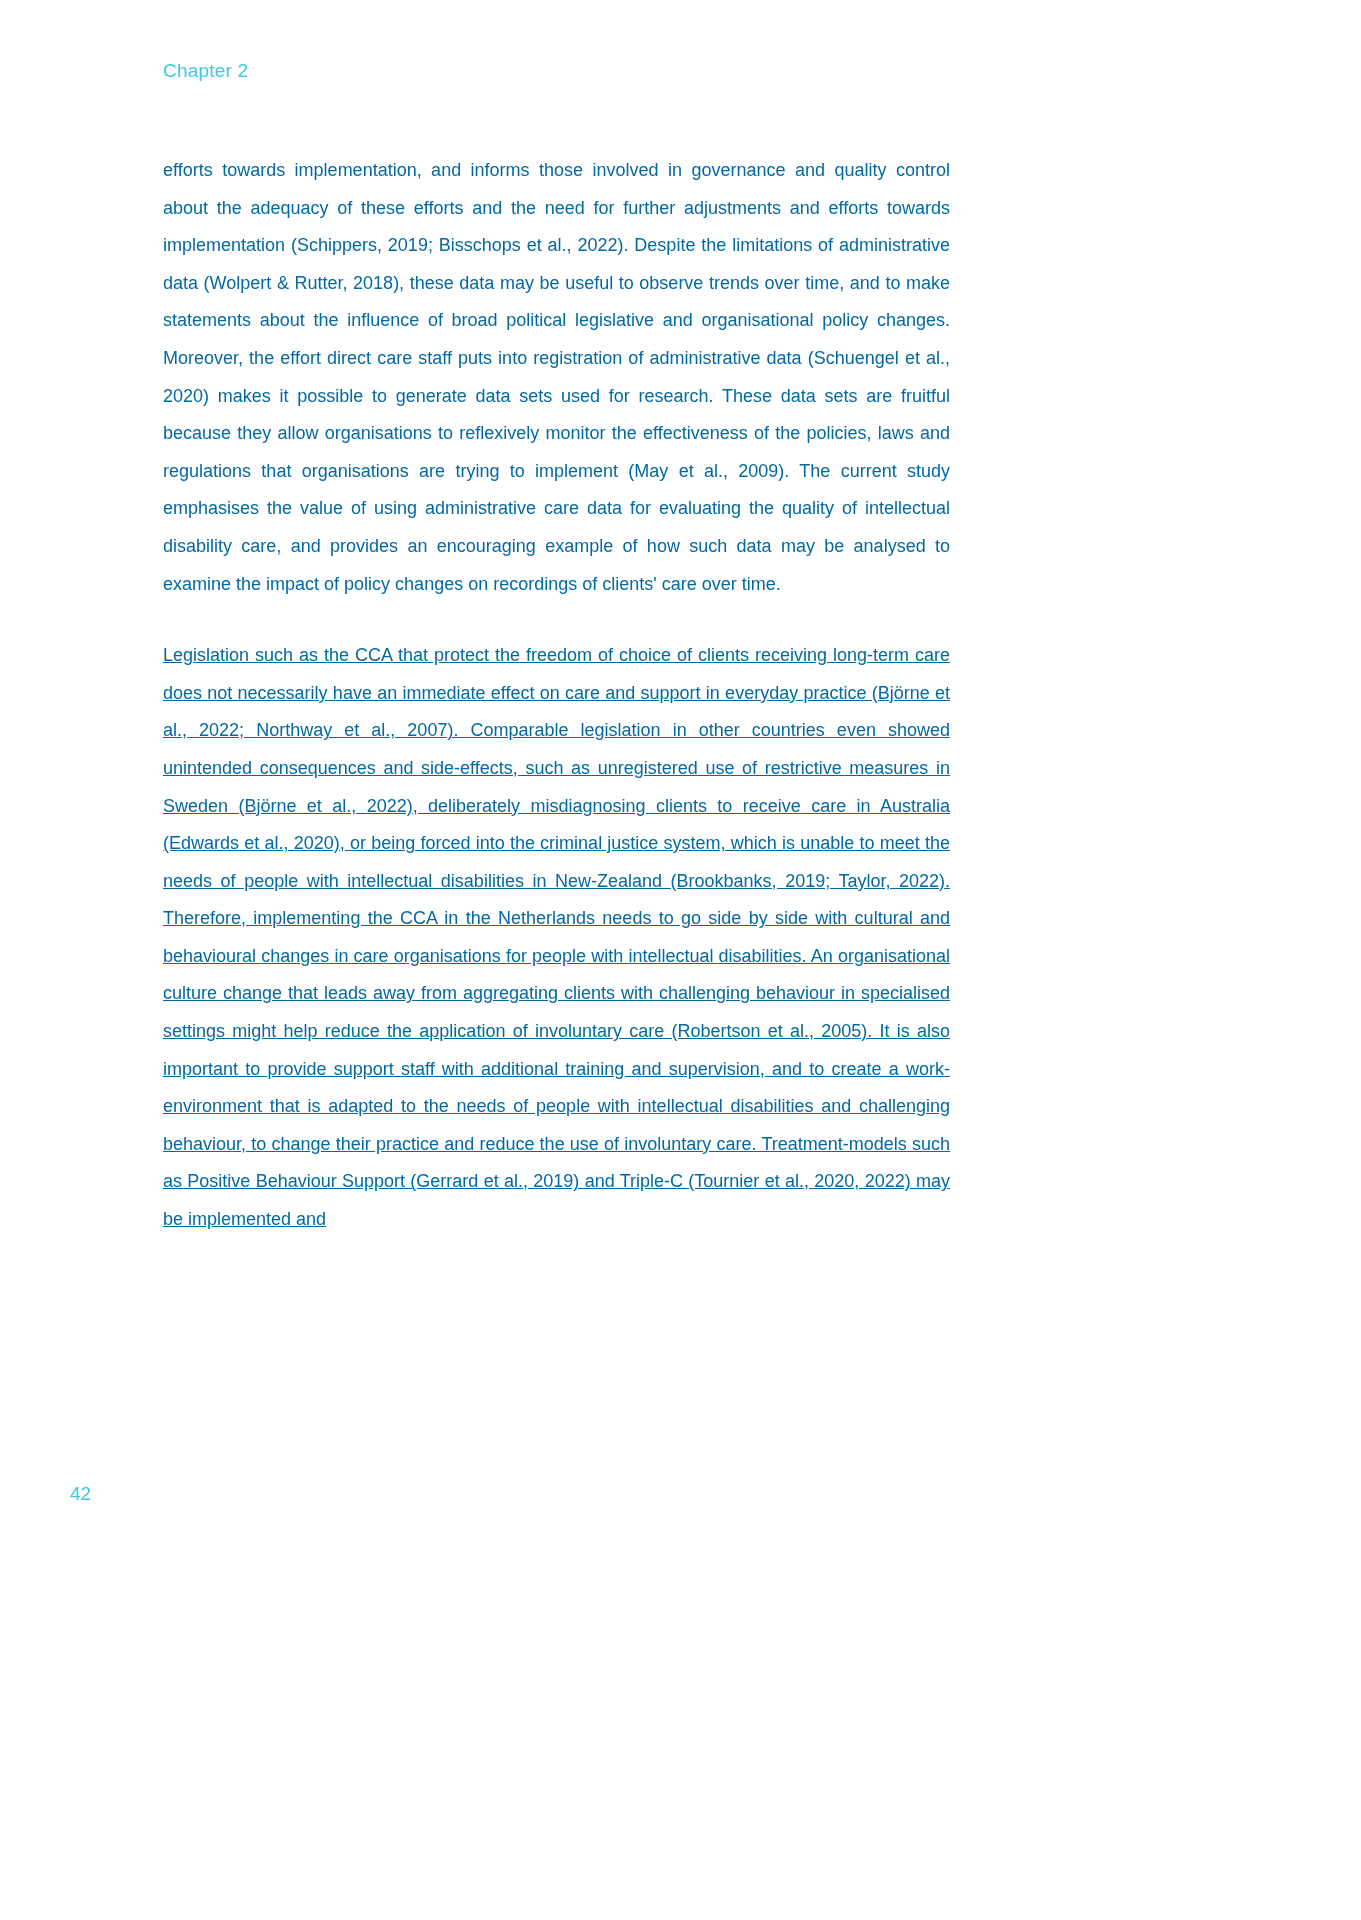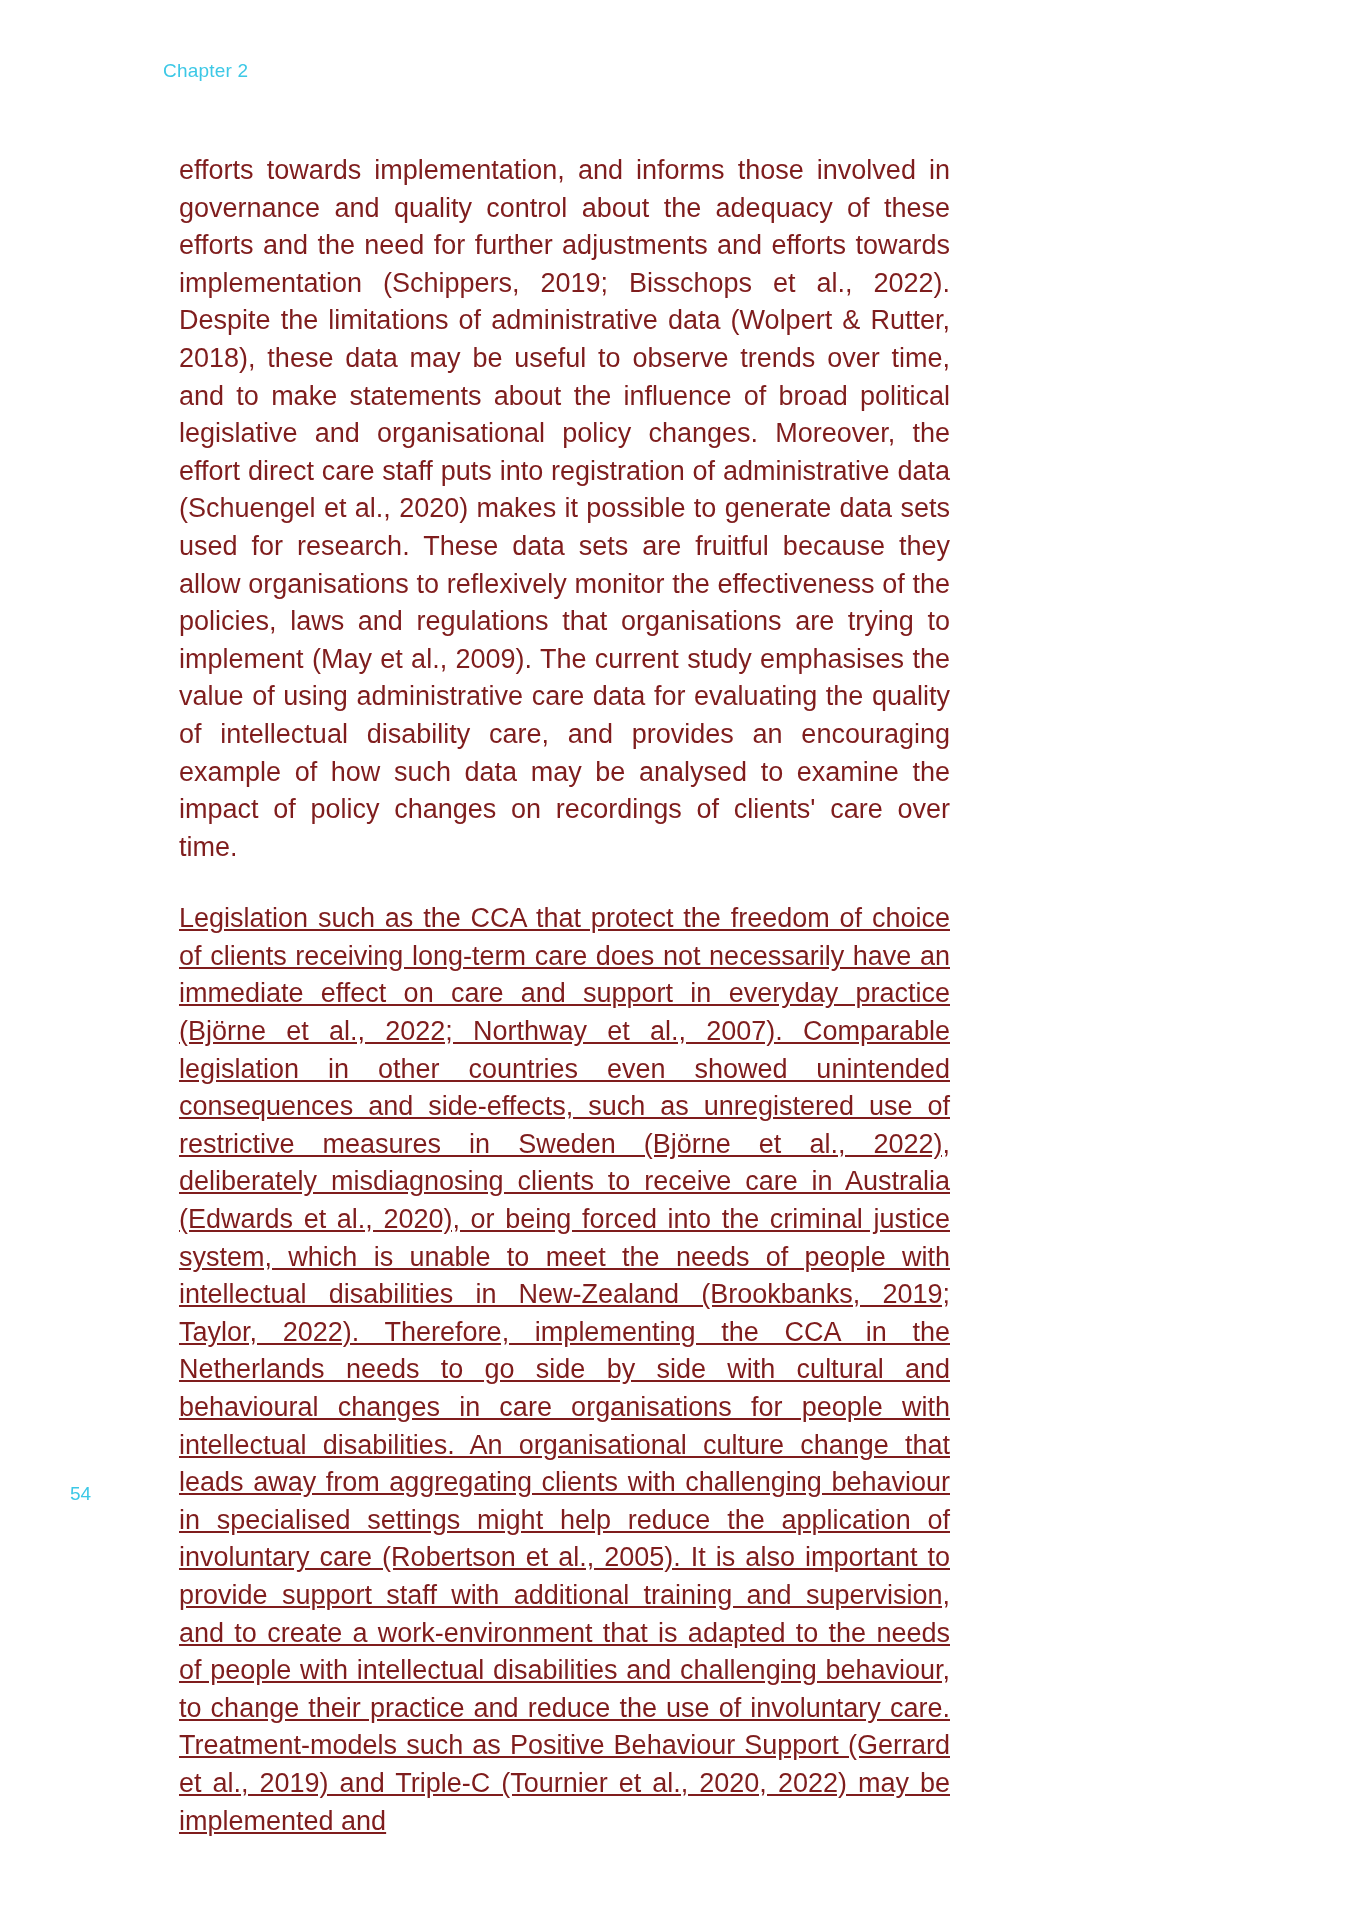--- a/index.html
+++ b/index.html
@@ -23,24 +23,24 @@
     color: #3cc8e6;
     letter-spacing: 0.2px;
   }
   .content {
     position: absolute;
     left: 163px;
     top: 152px;
     width: 787px;
   }
   .para {
-    margin: 0 0 34px 16px;
-    font-size: 27px;
+    margin: 0 0 34px 0;
+    font-size: 18px;
     line-height: 37.6px;
-    color: #7f1d1d;
+    color: #0369a1;
     text-align: justify;
     text-justify: inter-word;
     hyphens: none;
   }
   .para:last-child {
     margin-bottom: 0;
     text-decoration: underline;
   }
   .page-number {
     position: absolute;
@@ -55,15 +55,15 @@
 
 <div class="page">
 
   <div class="chapter-label">Chapter 2</div>
 
   <div class="content">
     <p class="para">efforts towards implementation, and informs those involved in governance and quality control about the adequacy of these efforts and the need for further adjustments and efforts towards implementation (Schippers, 2019; Bisschops et al., 2022). Despite the limitations of administrative data (Wolpert &amp; Rutter, 2018), these data may be useful to observe trends over time, and to make statements about the influence of broad political legislative and organisational policy changes. Moreover, the effort direct care staff puts into registration of administrative data (Schuengel et al., 2020) makes it possible to generate data sets used for research. These data sets are fruitful because they allow organisations to reflexively monitor the effectiveness of the policies, laws and regulations that organisations are trying to implement (May et al., 2009). The current study emphasises the value of using administrative care data for evaluating the quality of intellectual disability care, and provides an encouraging example of how such data may be analysed to examine the impact of policy changes on recordings of clients' care over time.</p>
     <p class="para">Legislation such as the CCA that protect the freedom of choice of clients receiving long-term care does not necessarily have an immediate effect on care and support in everyday practice (Björne et al., 2022; Northway et al., 2007). Comparable legislation in other countries even showed unintended consequences and side-effects, such as unregistered use of restrictive measures in Sweden (Björne et al., 2022), deliberately misdiagnosing clients to receive care in Australia (Edwards et al., 2020), or being forced into the criminal justice system, which is unable to meet the needs of people with intellectual disabilities in New-Zealand (Brookbanks, 2019; Taylor, 2022). Therefore, implementing the CCA in the Netherlands needs to go side by side with cultural and behavioural changes in care organisations for people with intellectual disabilities. An organisational culture change that leads away from aggregating clients with challenging behaviour in specialised settings might help reduce the application of involuntary care (Robertson et al., 2005). It is also important to provide support staff with additional training and supervision, and to create a work-environment that is adapted to the needs of people with intellectual disabilities and challenging behaviour, to change their practice and reduce the use of involuntary care. Treatment-models such as Positive Behaviour Support (Gerrard et al., 2019) and Triple-C (Tournier et al., 2020, 2022) may be implemented and</p>
   </div>
 
-  <div class="page-number">54</div>
+  <div class="page-number">42</div>
 
 </div>
 
 </body></html>

